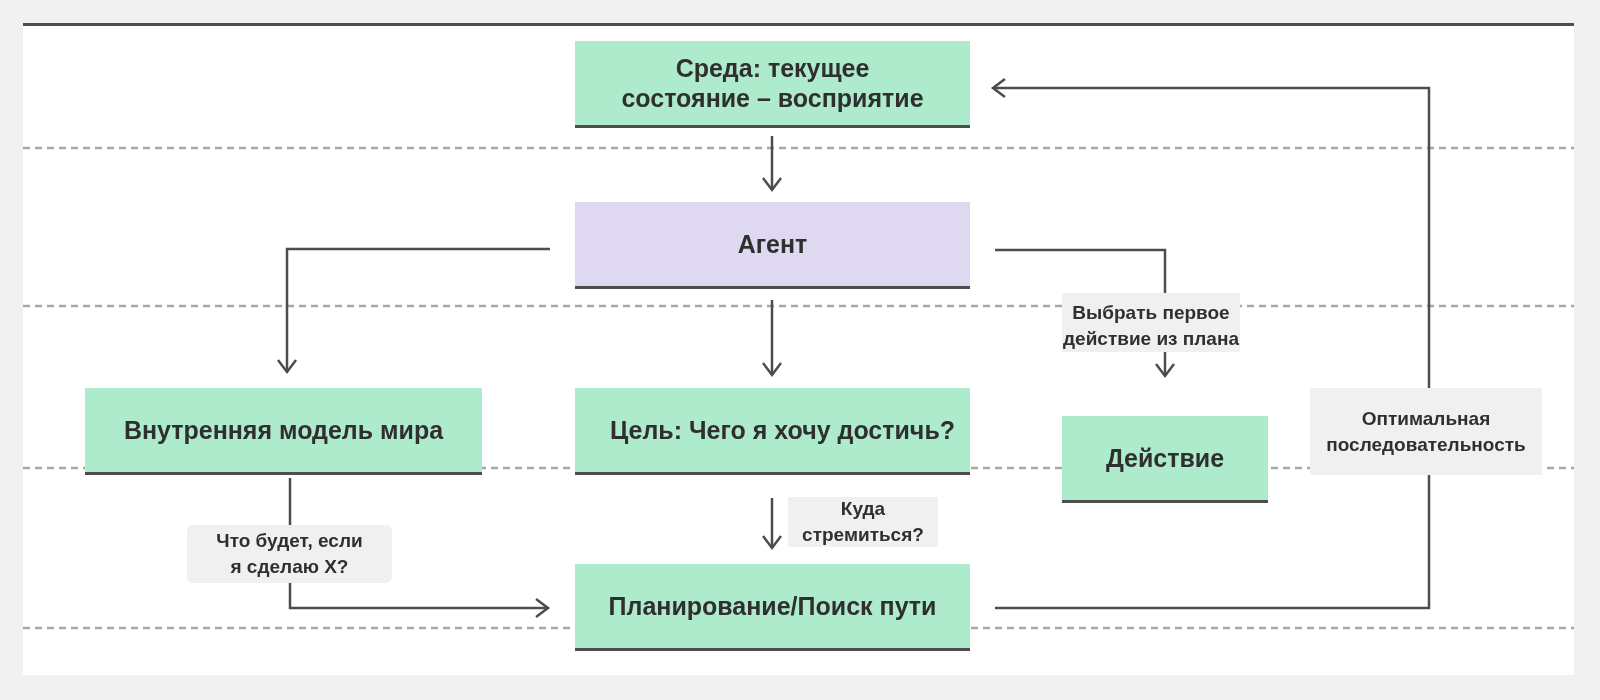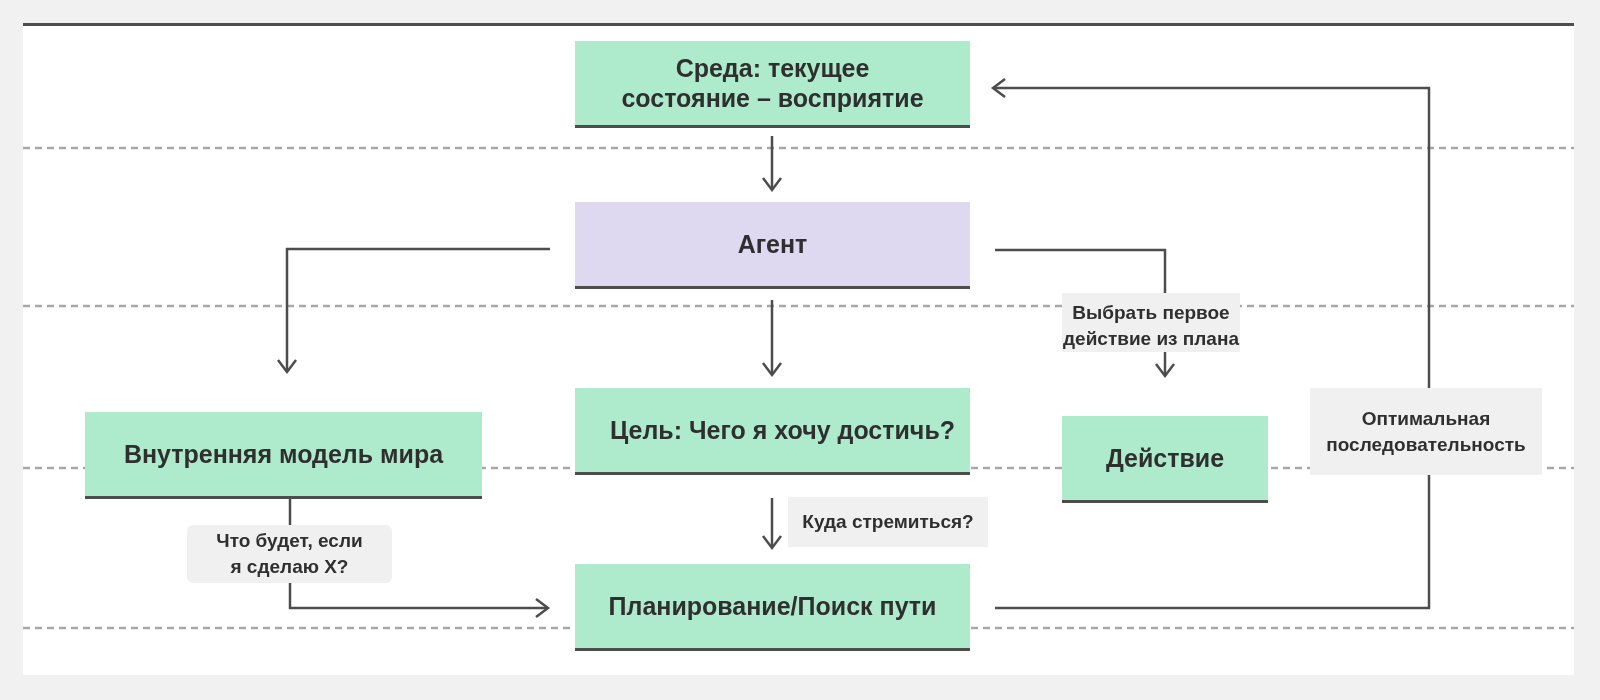--- a/index.html
+++ b/index.html
@@ -46,27 +46,27 @@
   }
   .node.green{background:var(--node-green);}
   .node.purple{background:var(--node-purple);}
   .note{
     background:var(--label-gray);
     font-size:19px;line-height:26px;
   }
   
   #node-environment{left:575px;top:41px;width:395px;height:87px;}
   #node-agent{left:575px;top:202px;width:395px;height:87px;}
-  #node-world-model{left:85px;top:388px;width:397px;height:87px;margin-top:24px;}
+  #node-world-model{left:85px;top:388px;width:397px;height:87px;}
   #node-goal{left:575px;top:388px;width:395px;height:87px;padding-left:20px;}
   #node-action{left:1062px;top:388px;width:206px;height:87px;margin-top:28px;}
   #note-optimal{left:1310px;top:388px;width:232px;height:87px;}
   #node-planning{left:575px;top:564px;width:395px;height:87px;}
   #note-first-action{left:1062px;top:293px;width:178px;height:59px;align-items:flex-end;}
-  #note-where{left:788px;top:497px;width:200px;height:50px;}
+  #note-where{left:788px;top:497px;width:150px;height:50px;}
   #note-whatif{left:187px;top:525px;width:205px;height:58px;border-radius:6px;}
 </style>
 </head>
 <body>
 
 <div class="card"></div>
 
 <svg class="overlay" viewBox="0 0 1600 700" xmlns="http://www.w3.org/2000/svg">
 
   <path class="lane" d="M23 148 H1574"></path>

